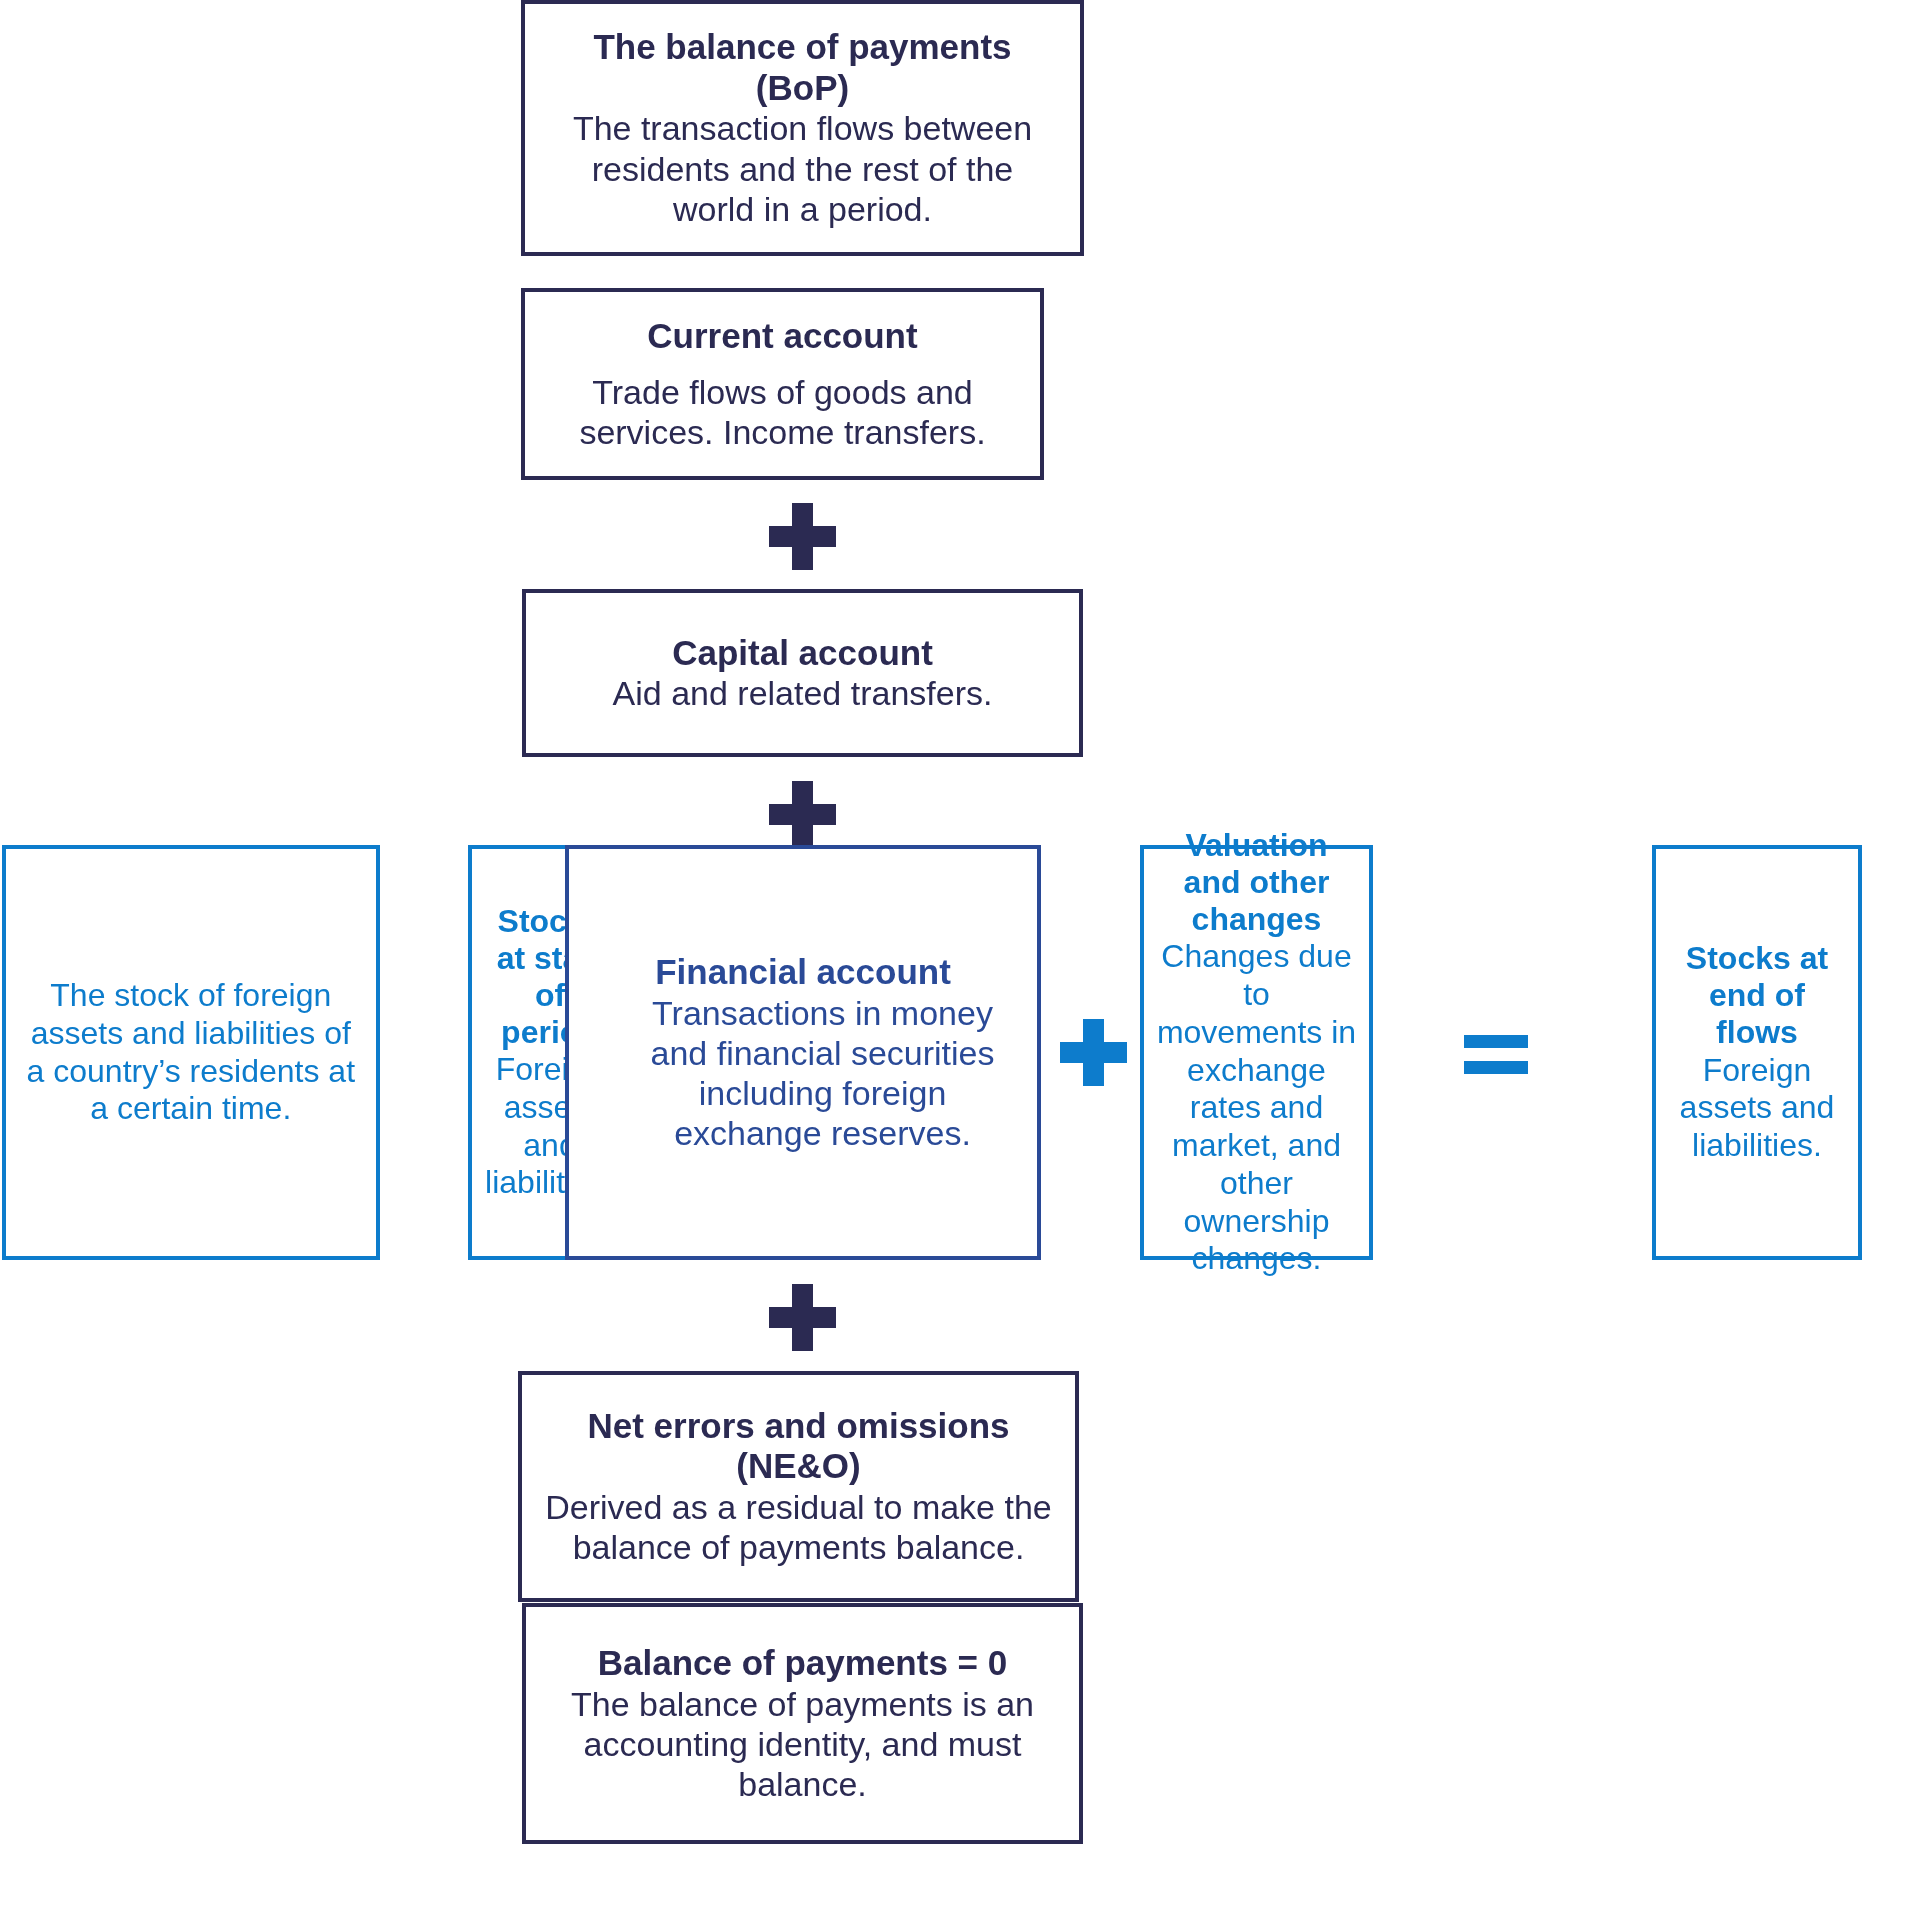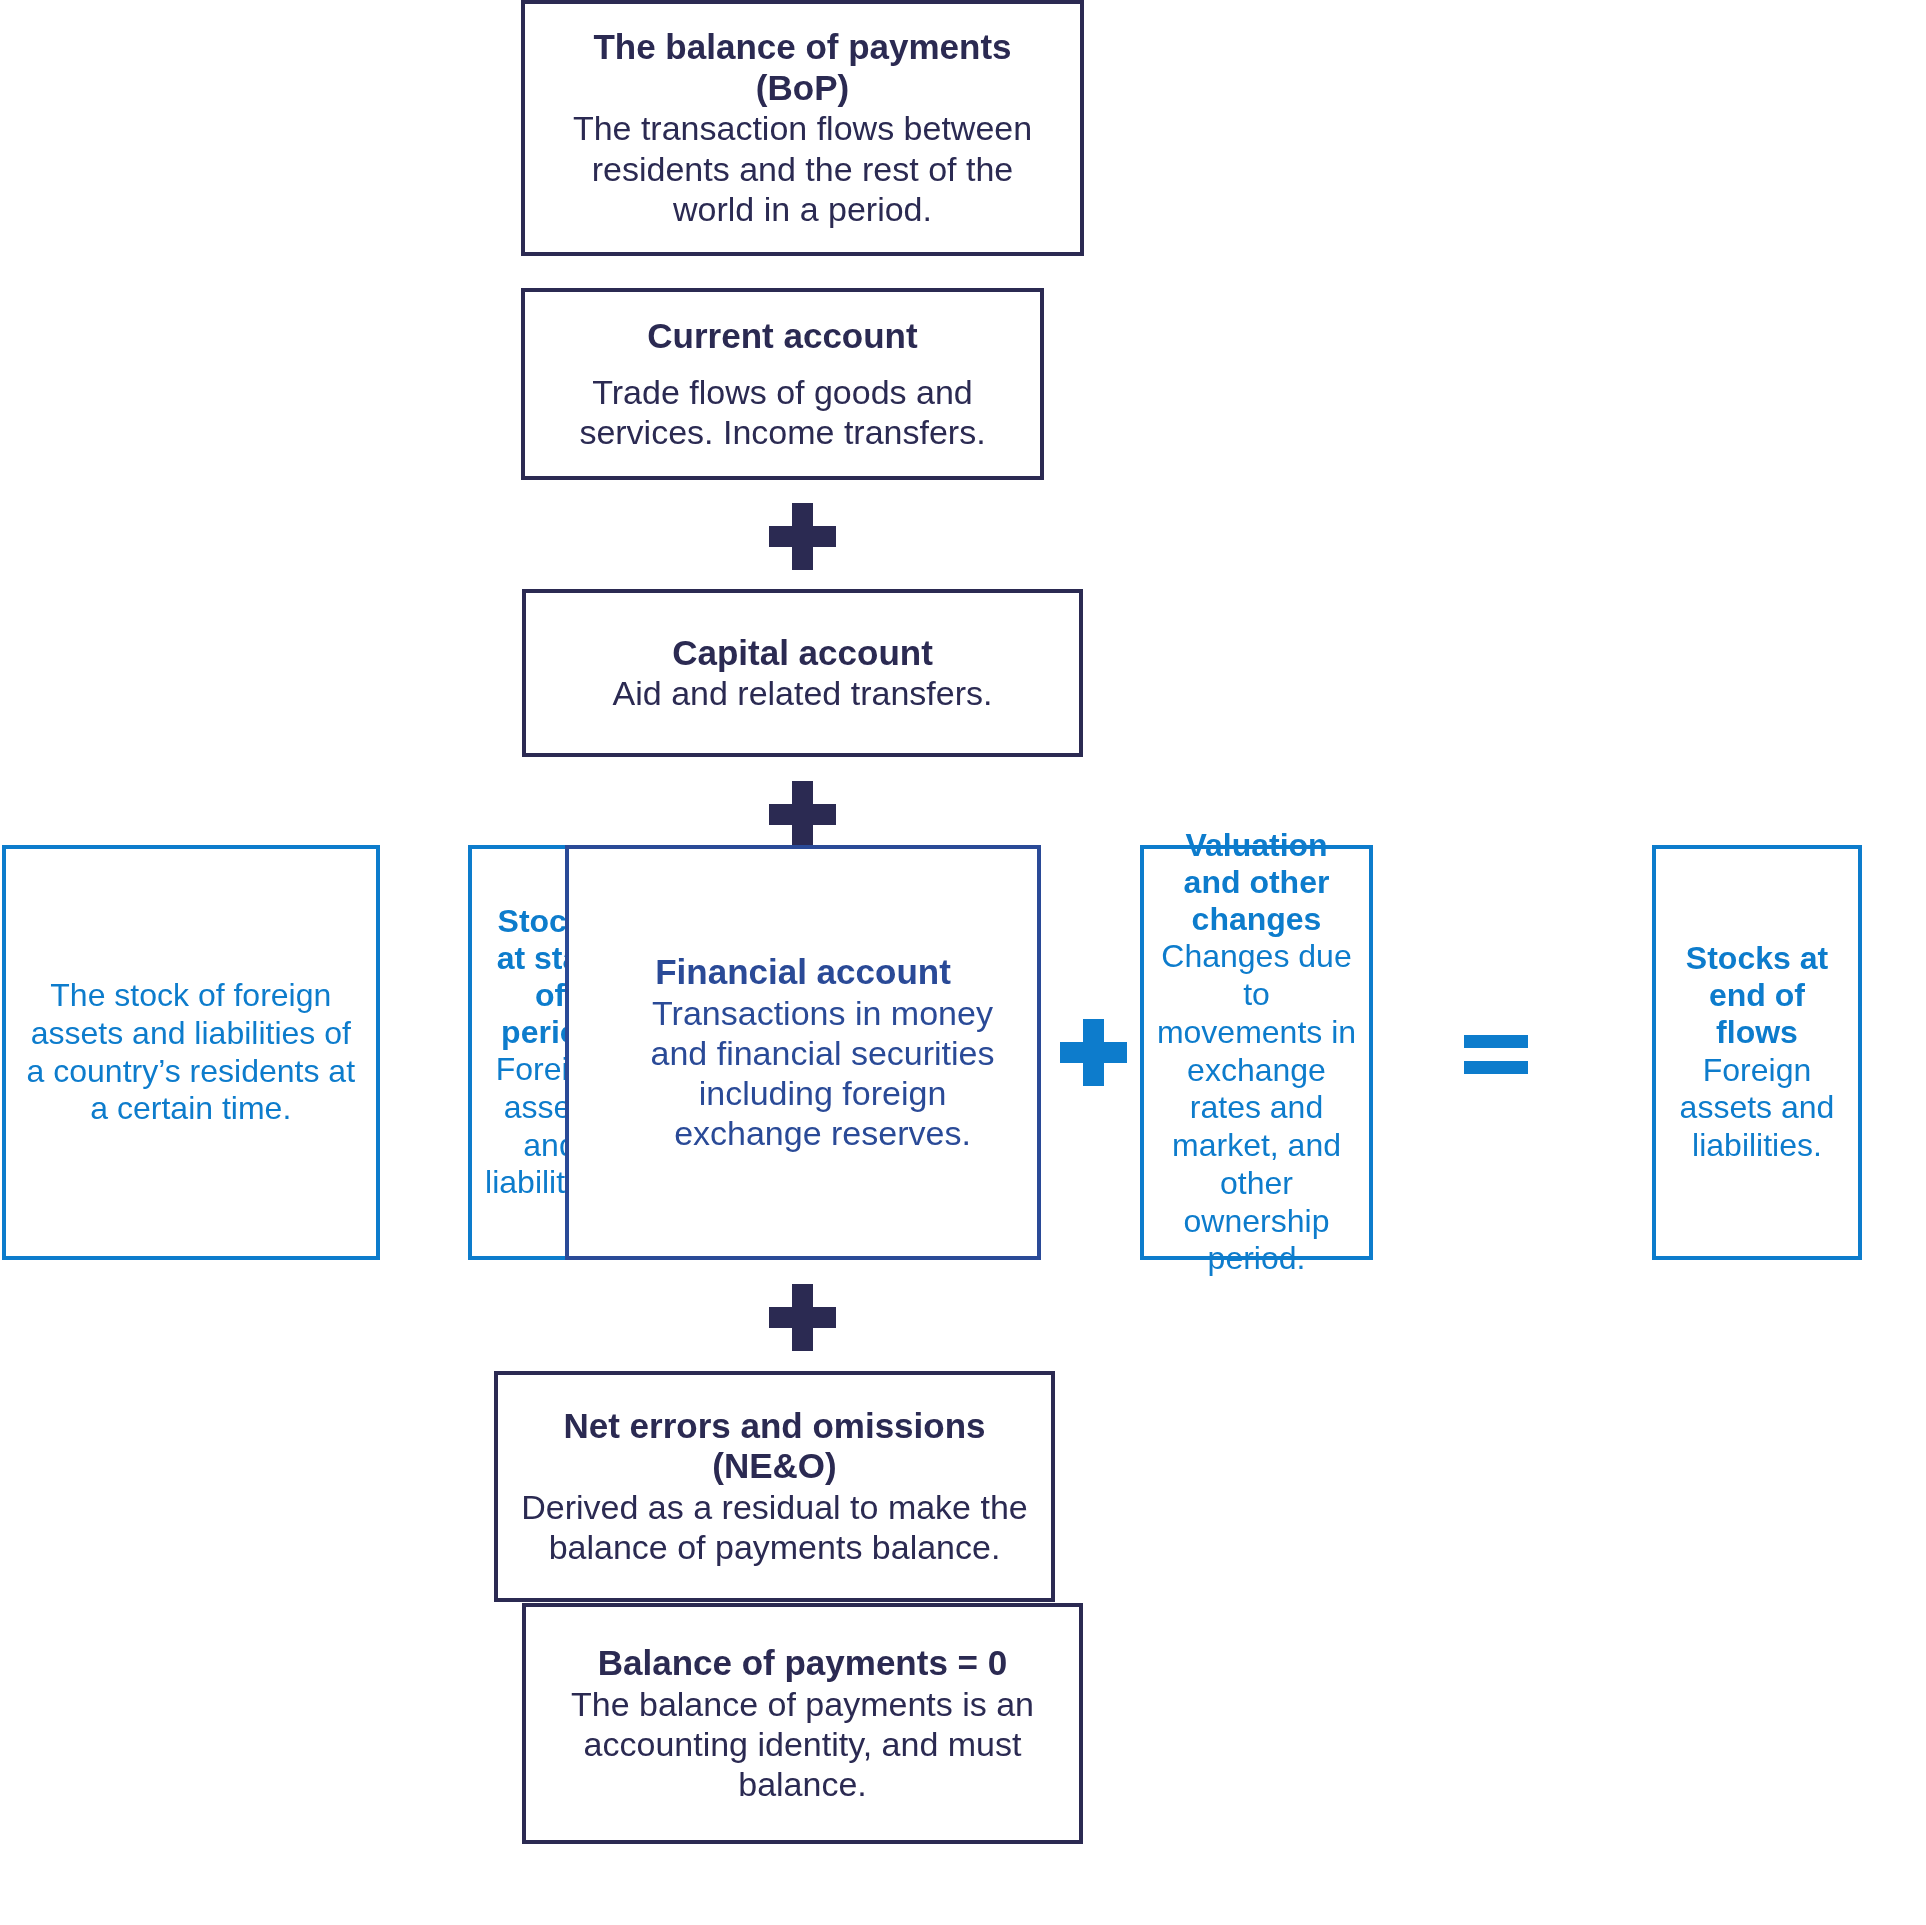--- a/index.html
+++ b/index.html
@@ -80,21 +80,21 @@
   .eq > i.b { bottom: 10%; }
 
   .navy-op { color: #2b2a52; }
   .blue-op { color: #0d7ccc; }
 
   
   #box-bop          { left: 521px;  top: 0px;    width: 563px;  height: 256px; padding: 16px 35px; }
   #box-current      { left: 521px;  top: 288px;  width: 523px;  height: 192px; padding: 12.4px 19.4px; gap: 16px; }
   #box-capital      { left: 522px;  top: 589px;  width: 561px;  height: 168px; padding: 12.4px 19.4px; }
   #box-financial    { left: 565px;  top: 845px;  width: 476px;  height: 415px; padding: 16px 21px; }
-  #box-neo          { left: 494px;  top: 1371px; width: 561px;  height: 231px; padding: 12.4px 19.4px; }
+  #box-neo          { left: 518px;  top: 1371px; width: 561px;  height: 231px; padding: 12.4px 19.4px; }
   #box-zero         { left: 522px;  top: 1603px; width: 561px;  height: 241px; padding: 12.4px 19.4px; }
 
   #box-iip          { left: 1.8px;    top: 845px;  width: 378px;  height: 415px; padding: 14px 16px; }
   #box-stock-start  { left: 468px;  top: 845px;  width: 164px;  height: 415px; padding: 14px 10.6px; }
   #box-valuation    { left: 1140px; top: 845px;  width: 233px;  height: 415px; padding: 14px 12.4px; }
   #box-stock-end    { left: 1652px; top: 845px;  width: 210px;  height: 415px; padding: 14px 12.4px; }
 
   
   #plus-cur-cap     { left: 769px;  top: 503px;  width: 67px;  height: 67px; }
   #plus-cap-fin     { left: 769px;  top: 781px;  width: 67px;  height: 67px; }
@@ -175,21 +175,21 @@
   <div class="bdy">Transactions in money and financial securities including foreign exchange reserves.</div>
 </div>
 
 <div class="plus blue-op" id="plus-fin-val">
   <i class="h"></i>
     <i class="v"></i>
 </div>
 
 <div class="box blue" id="box-valuation">
   <div class="ttl">Valuation and other changes</div>
-  <div class="bdy">Changes due to movements in exchange rates and market, and other ownership period.</div>
+  <div class="bdy">Changes due to movements in exchange rates and market, and other ownership changes.</div>
 </div>
 
 <div class="eq blue-op" id="eq-val-stock">
   <i class="t"></i>
     <i class="b"></i>
 </div>
 
 <div class="box blue" id="box-stock-end">
   <div class="ttl">Stocks at end of flows</div>
   <div class="bdy">Foreign assets and liabilities.</div>

